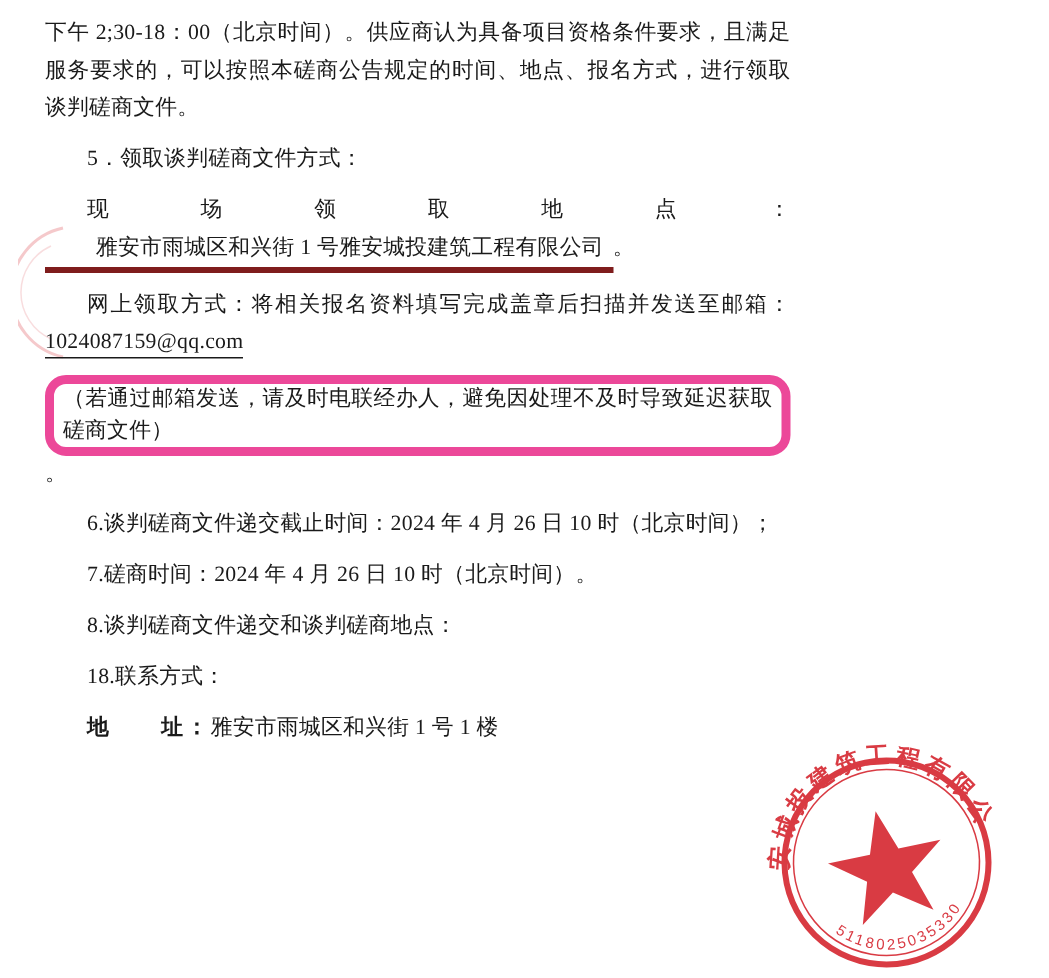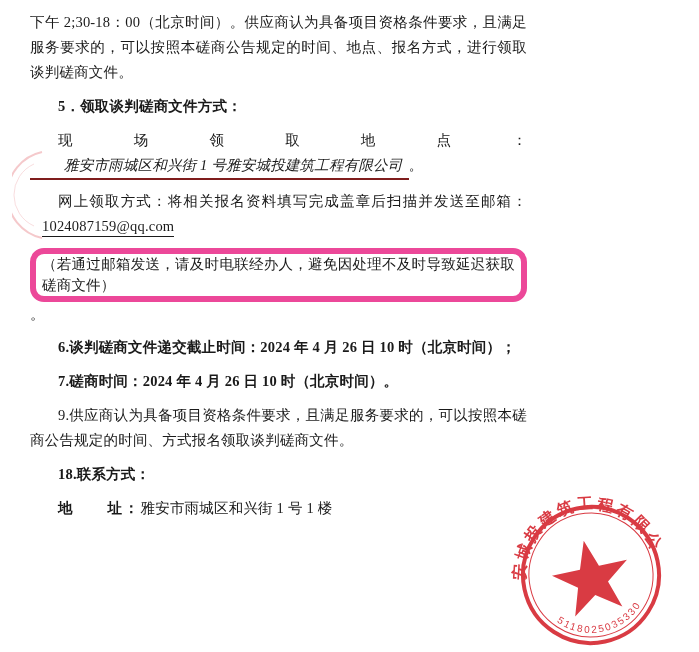--- a/index.html
+++ b/index.html
@@ -32,43 +32,41 @@
     margin: 0 0 9px 0;
     font-size: 14.5px;
     line-height: 1.72;
     letter-spacing: 0.2px;
     text-align: justify;
   }
   .indent1 { text-indent: 0; }
   .para-ind { text-indent: 28px; }
   .num-item {
     text-indent: 28px;
-    font-weight: bold;
+    font-weight: normal;
   }
   .sub {
     text-indent: 28px;
   }
   .label-bold { font-weight: normal; }
   .underline-box {
     display: inline-block;
-    border-bottom: 2px solid #7f1d1d;
+    border-bottom: 4px solid #7f1d1d;
     padding: 0 6px 0 6px;
-    font-style: italic;
   }
   .circle-underline {
     display: inline-block;
     border: 6px solid #ec4899;
     border-radius: 14px;
     padding: 0 6px;
     line-height: 1.45;
   }
   .email-underline {
     border-bottom: 1px solid #1a1a1a;
     padding-bottom: 2px;
-    margin-left: 12px;
   }
   .contact-line {
     text-indent: 28px;
     margin-bottom: 9px;
   }
   .contact-label {
     font-weight: bold;
     letter-spacing: 2px;
   }
   
@@ -120,24 +118,24 @@
     </p>
 
     <p class="indent1">
       <span class="circle-underline">（若通过邮箱发送，请及时电联经办人，避免因处理不及时导致延迟获取磋商文件）</span><span>。</span>
     </p>
 
     <p class="num-item">6.谈判磋商文件递交截止时间：2024 年 4 月 26 日 10 时（北京时间）；</p>
 
     <p class="num-item">7.磋商时间：2024 年 4 月 26 日 10 时（北京时间）。</p>
 
+    <p class="num-item">8.谈判磋商文件递交和谈判磋商地点：</p>
 
 
 
-    <p class="para-ind">9.供应商认为具备项目资格条件要求，且满足服务要求的，可以按照本磋商公告规定的时间、方式报名领取谈判磋商文件。</p>
 
 
     <p class="num-item">18.联系方式：</p>
 
 
     <p class="contact-line">
       <span class="contact-label">地　　址：</span><span>雅安市雨城区和兴街 1 号 1 楼</span>
     </p>
 
   </div>

